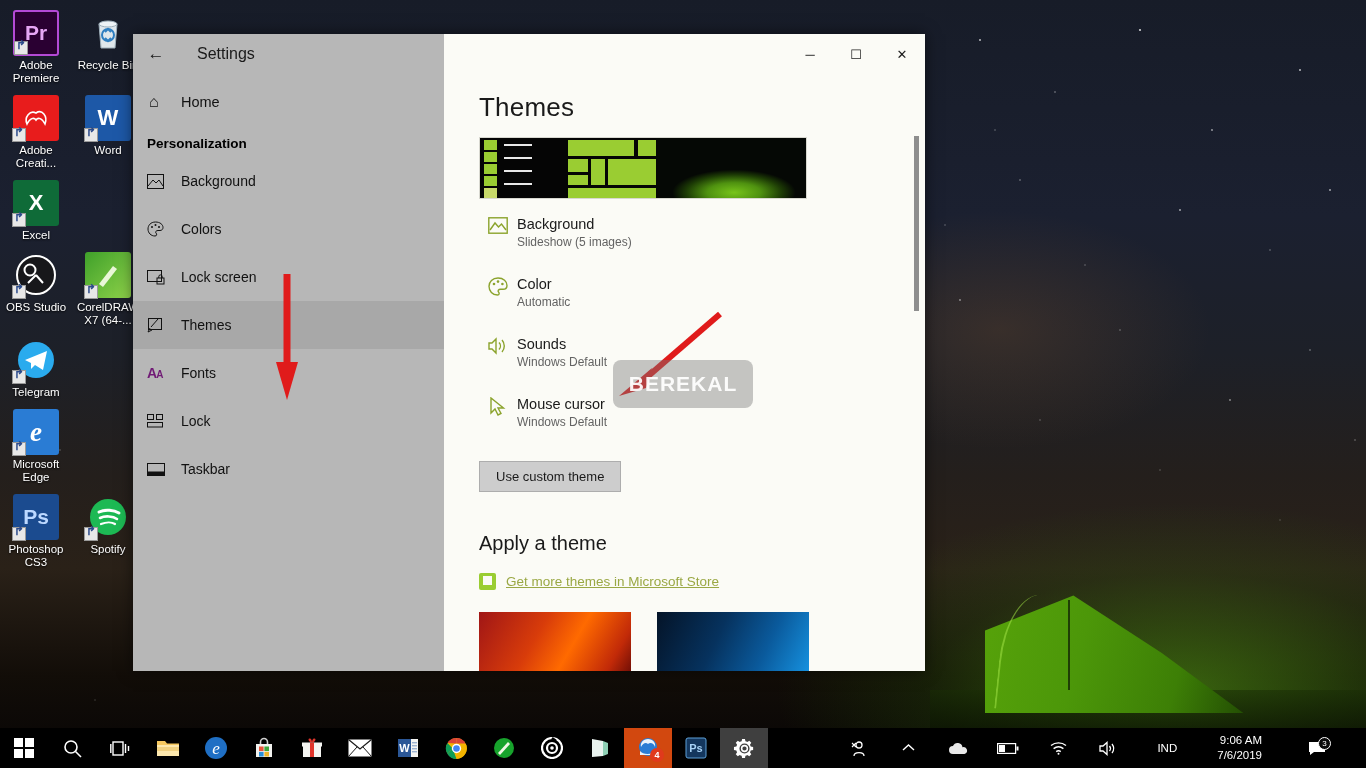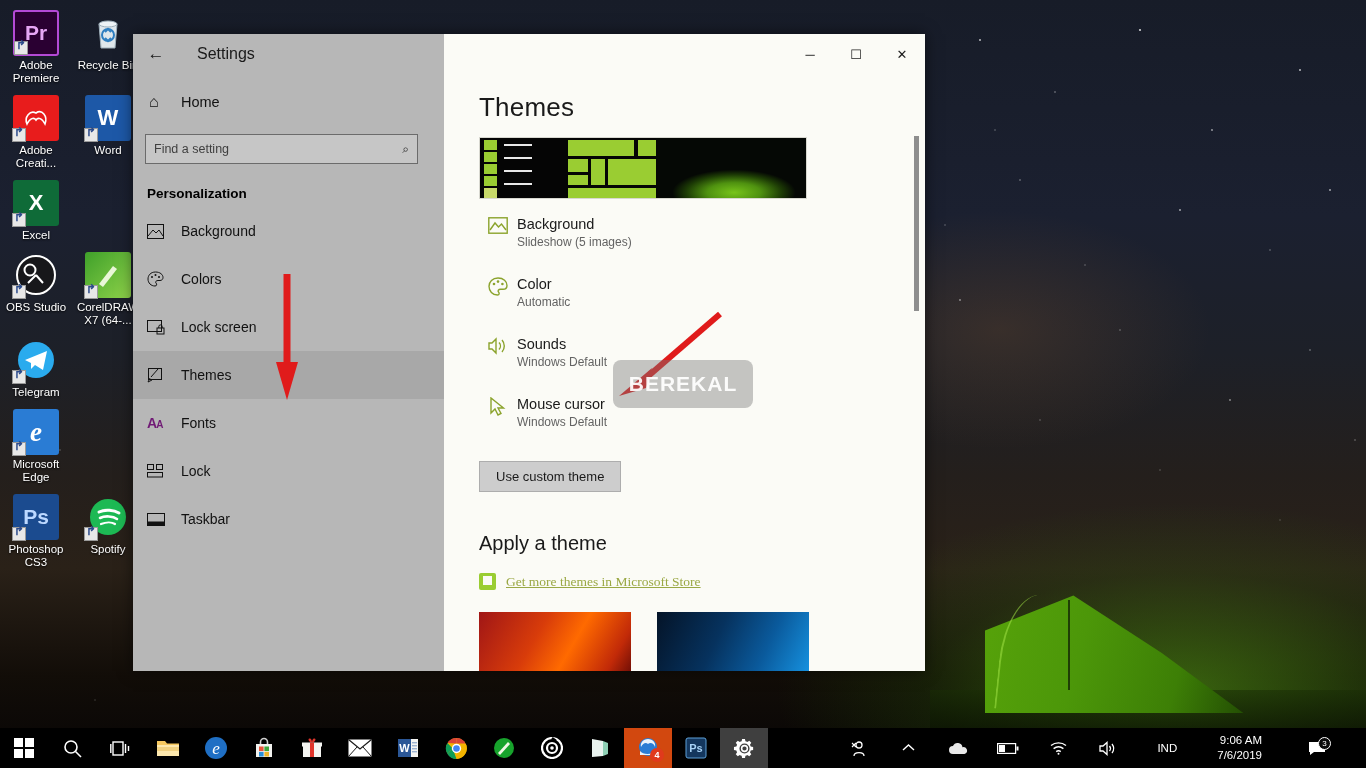--- a/index.html
+++ b/index.html
@@ -242,21 +242,21 @@
     font-family: "Liberation Sans", sans-serif;
   }
 
   .section-head {
     margin-top: 40px;
     font-size: 20px; color: #1a1a1a;
   }
   .store-link {
     margin-top: 18px;
     display: flex; align-items: center;
-    font-size: 13.5px; color: #9aa844; font-family: Liberation Serif, serif;
+    font-size: 13.5px; color: #9aa844;
   }
   .store-link .store-ico {
     width: 17px; height: 17px; margin-right: 10px;
     background: #9acd32;
     border-radius: 2px;
     position: relative;
   }
   .store-link .store-ico::after {
     content: ""; position: absolute; left: 4px; top: 3px;
     width: 9px; height: 9px; background: #fbfbf6;
@@ -514,26 +514,20 @@
 
     <div class="window-body">
 
       <div class="nav">
 
         <div class="home-row">
           <div class="ico">⌂</div>
           <div class="txt">Home</div>
         </div>
 
-        <div class="search-wrap">
-          <div class="search-box">
-            <input type="text" placeholder="Find a setting" style="">
-            <span class="search-icon">⌕</span>
-          </div>
-        </div>
 
         <div class="nav-section">Personalization</div>
 
         <div class="nav-item">
           <div class="ico">
             <svg width="17" height="15" viewBox="0 0 17 15">
                 <rect x="0.5" y="0.5" width="16" height="14" fill="none" stroke="#111"></rect>
                 <path d="M1 12 L6 6 L9 9 L12 6 L16 12" fill="none" stroke="#111"></path>
               </svg>
           </div>

